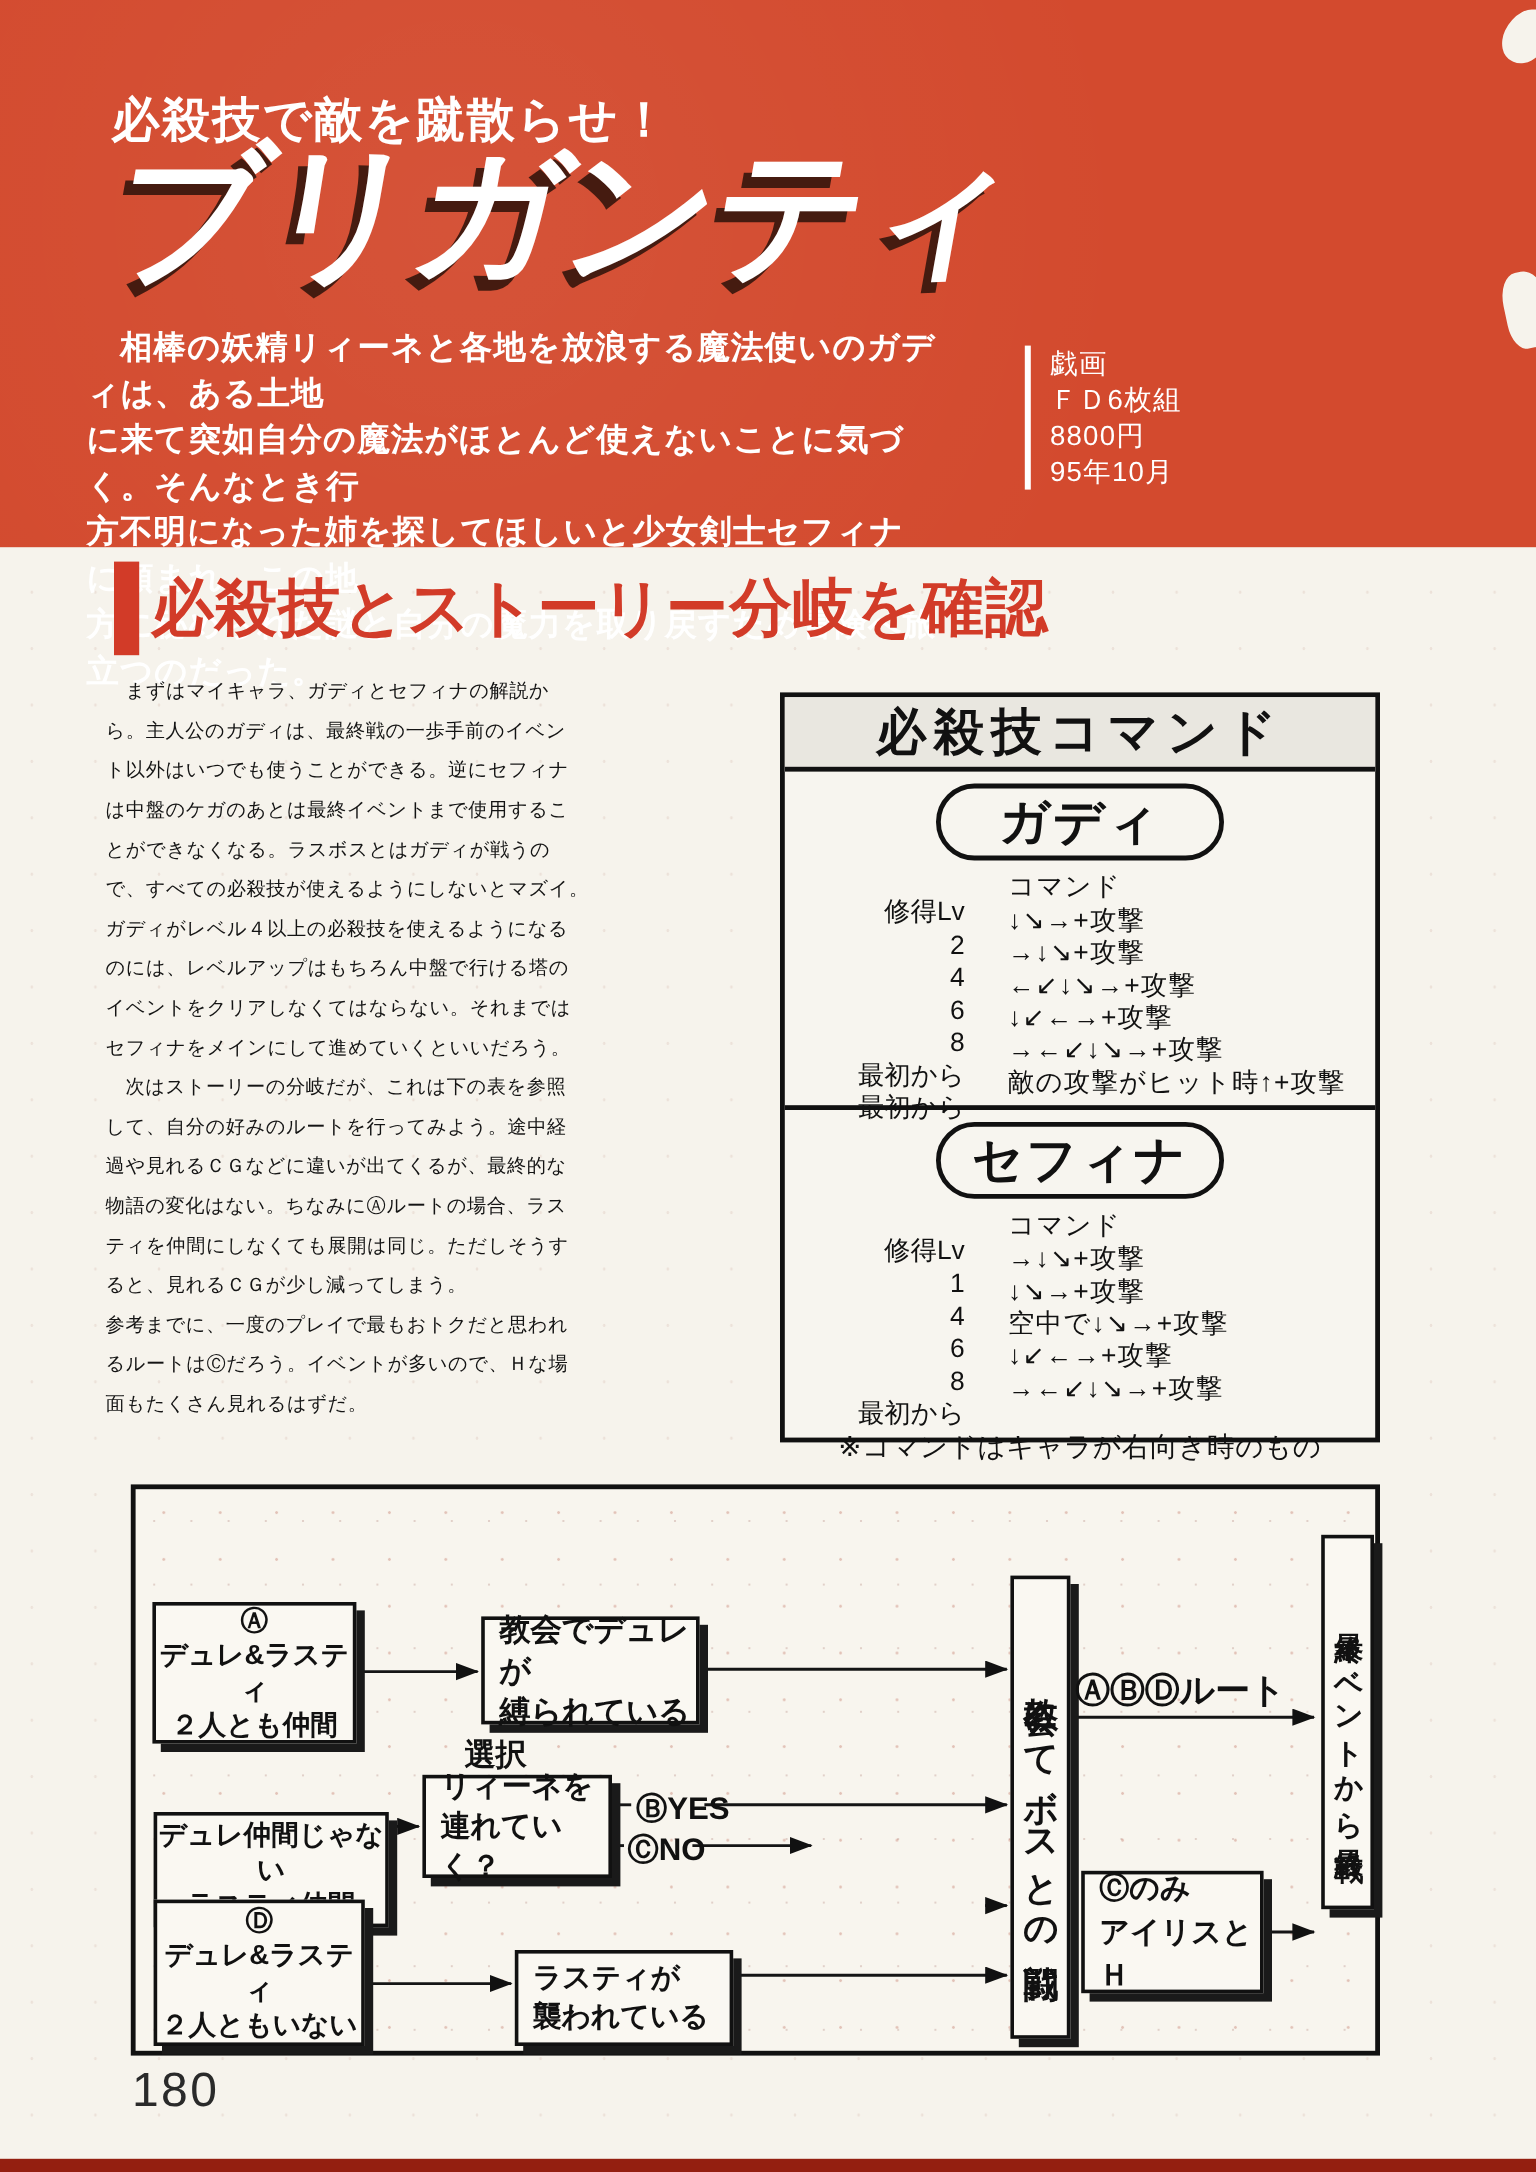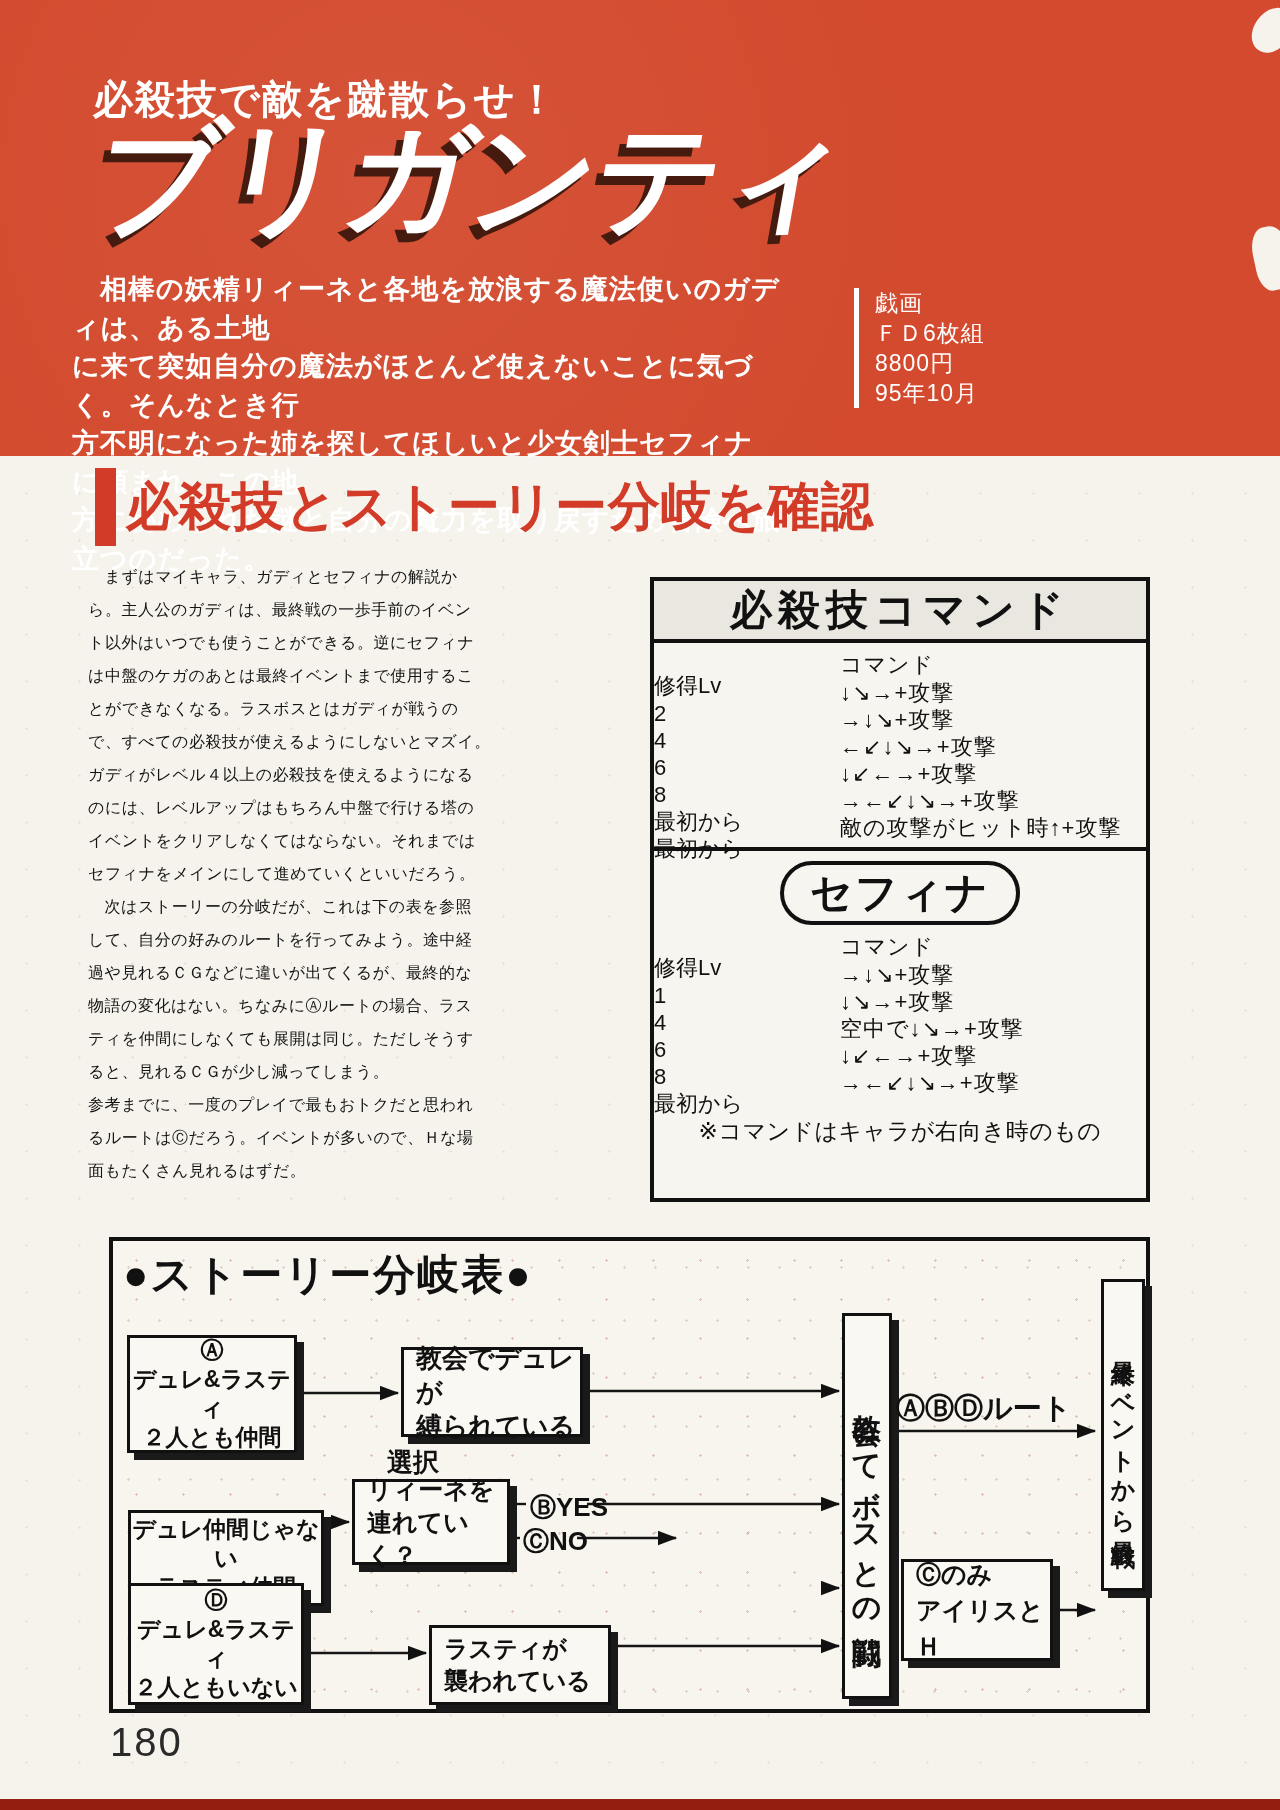--- a/index.html
+++ b/index.html
@@ -32,21 +32,21 @@
   
   .cmd-box{position:absolute;left:650px;top:577px;width:500px;height:625px;border:4px solid #111;
         background:#f7f5ef;box-sizing:border-box;}
   .cmd-header{height:58px;border-bottom:4px solid #111;background:#e9e7e0;display:flex;
         align-items:center;justify-content:center;font-size:42px;font-weight:900;letter-spacing:6px;color:#111;}
   .char-oval{margin:10px auto 0 auto;width:232px;height:56px;border:4px solid #111;border-radius:34px;
         display:flex;align-items:center;justify-content:center;font-size:42px;font-weight:900;color:#111;
         letter-spacing:2px;transform:skewX(0deg);background:#f7f5ef;}
   .cmd-table{margin-top:8px;}
   .cmd-row{display:flex;height:27px;align-items:center;}
-  .cmd-lv{width:150px;text-align:left;font-size:22px;color:#111;flex:none;margin-top:42px;}
+  .cmd-lv{width:150px;text-align:right;font-size:22px;color:#111;flex:none;margin-top:42px;}
   .cmd-cmd{margin-left:36px;font-size:22px;color:#111;letter-spacing:1px;}
   .cmd-head-row{display:flex;height:28px;align-items:center;font-size:22px;color:#111;}
   .cmd-divider{border-top:4px solid #111;margin-top:6px;}
   .cmd-note{margin-top:20px;text-align:center;font-size:23px;color:#111;letter-spacing:0.5px;}
   
   .flow{position:absolute;left:109px;top:1237px;width:1041px;height:476px;border:4px solid #111;
         box-sizing:border-box;background:#f8f5ee;
         background-image:radial-gradient(circle,rgba(170,60,40,.28) 1px,transparent 1.3px),
                          radial-gradient(circle,rgba(120,40,30,.18) 1px,transparent 1.3px);
         background-size:47px 39px,31px 53px;}
@@ -106,20 +106,21 @@
 物語の変化はない。ちなみにⒶルートの場合、ラス
 ティを仲間にしなくても展開は同じ。ただしそうす
 ると、見れるＣＧが少し減ってしまう。
 参考までに、一度のプレイで最もおトクだと思われ
 るルートはⒸだろう。イベントが多いので、Ｈな場
 面もたくさん見れるはずだ。</div>
 
   <div class="cmd-box">
     <div class="cmd-header">必殺技コマンド</div>
 
+    <div class="char-oval">ガディ</div>
     <div class="cmd-table">
       <div class="cmd-head-row">
         <span class="cmd-lv">修得Lv</span>
         <span class="cmd-cmd">コマンド</span>
       </div>
       <div>
           <div class="cmd-row">
             <span class="cmd-lv">2</span>
             <span class="cmd-cmd">↓↘→+攻撃</span>
           </div>
@@ -197,21 +198,20 @@
         <path d="M397,297 H407"></path>
         <path d="M464,297 H563" marker-end="url(#ah)"></path>
         <path d="M191,412 H313" marker-end="url(#ah)"></path>
         <path d="M498,405 H726" marker-end="url(#ah)"></path>
         <path d="M708,347 H726" marker-end="url(#ah)"></path>
         <path d="M779,190 H982" marker-end="url(#ah)"></path>
         <path d="M940,369 H982" marker-end="url(#ah)"></path>
       </g>
     </svg>
 
-    <div class="flow-title">●ストーリー分岐表●</div>
 
     <div class="node" style="left:14px;top:94px;width:170px;height:118px;font-size:23px;">Ⓐ
 デュレ&amp;ラスティ
 ２人とも仲間</div>
     <div class="node" style="left:15px;top:234px;width:196px;height:96px;font-size:23px;margin-top:35px;">デュレ仲間じゃない
 ラスティ仲間</div>
     <div class="node" style="left:15px;top:342px;width:176px;height:122px;font-size:23px;">Ⓓ
 デュレ&amp;ラスティ
 ２人ともいない</div>
 

